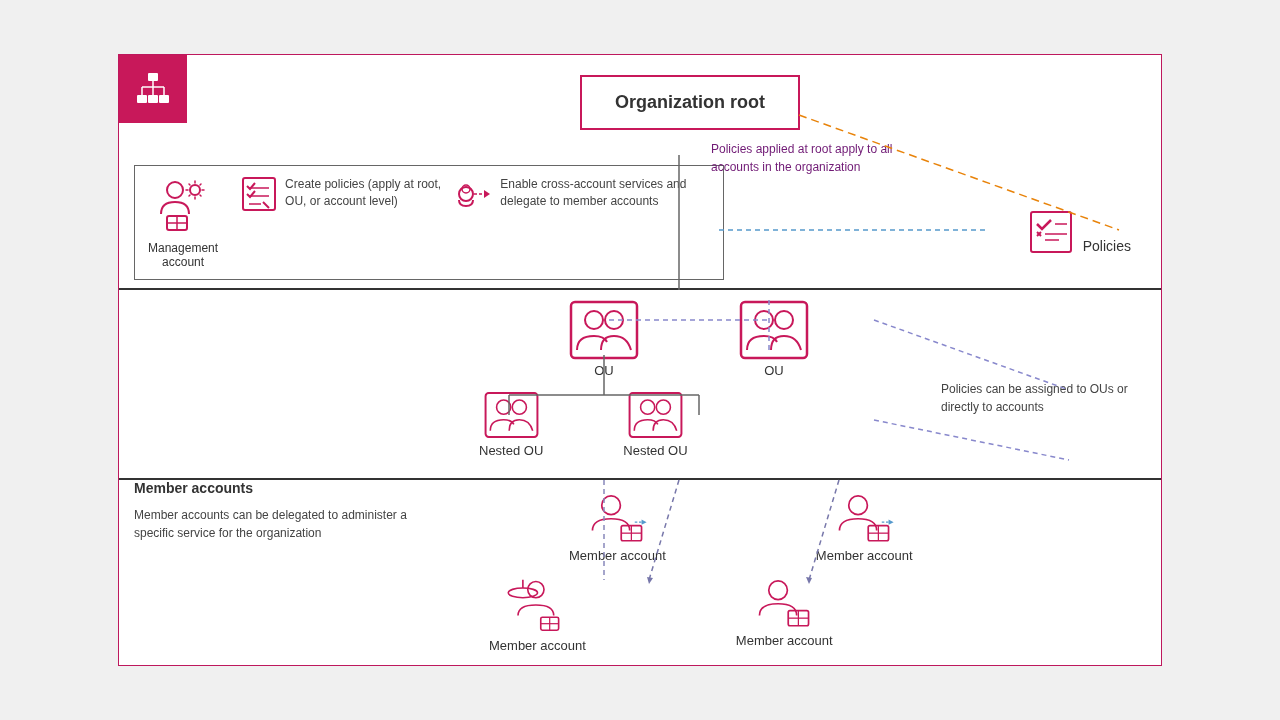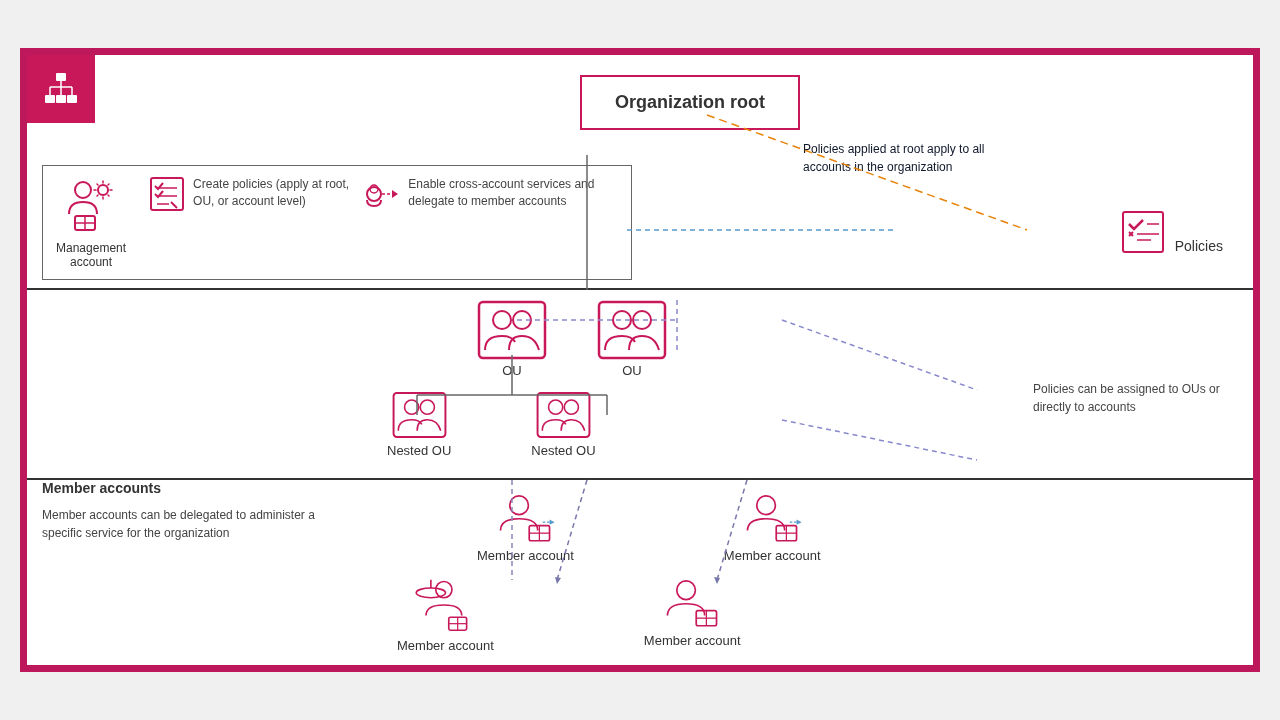--- a/index.html
+++ b/index.html
@@ -5,23 +5,23 @@
     * { box-sizing: border-box; margin: 0; padding: 0; }
     body {
       background: #f0f0f0;
       display: flex;
       justify-content: center;
       align-items: center;
       min-height: 100vh;
       font-family: Arial, sans-serif;
     }
     .main-container {
-      width: 1240px;
+      width: 1044px;
       background: white;
-      border: 7px solid #be185d;
+      border: 1px solid #be185d;
       position: relative;
     }
     
     .top-icon-box {
       position: absolute;
       top: 0; left: 0;
       width: 68px; height: 68px;
       background: #c8185a;
       display: flex;
       align-items: center;
@@ -150,21 +150,21 @@
       font-size: 12px;
       color: #444;
       width: 180px;
       line-height: 1.5;
     }
     .ou-icons-row {
       position: absolute;
       top: 10px;
       left: 450px;
       display: flex;
-      gap: 50px;
+      gap: 100px;
     }
     .ou-item {
       display: flex;
       flex-direction: column;
       align-items: center;
     }
     .ou-item-label {
       font-size: 13px;
       color: #333;
       text-align: center;
@@ -313,21 +313,21 @@
         <polyline points="8,14 13,19 22,10" stroke="#c8185a" stroke-width="2.5" fill="none"></polyline>
         <line x1="26" y1="14" x2="38" y2="14" stroke="#c8185a" stroke-width="1.5"></line>
         <line x1="8" y1="26" x2="12" y2="22" stroke="#c8185a" stroke-width="2"></line>
         <line x1="8" y1="22" x2="12" y2="26" stroke="#c8185a" stroke-width="2"></line>
         <line x1="16" y1="24" x2="38" y2="24" stroke="#c8185a" stroke-width="1.5"></line>
         <line x1="16" y1="30" x2="30" y2="30" stroke="#c8185a" stroke-width="1.5"></line>
       </svg>
       <div class="policies-label">Policies</div>
     </div>
 
-    <div class="root-note" style="position:absolute;top:85px;right:250px;font-size:12px;color:#0f172a;width:200px;line-height:1.5;">Policies applied at root apply to all accounts in the organization</div>
+    <div class="root-note" style="position:absolute;top:85px;right:250px;font-size:12px;color:#701a75;width:200px;line-height:1.5;">Policies applied at root apply to all accounts in the organization</div>
 
     <svg style="position:absolute;top:0;left:0;width:100%;height:100%;pointer-events:none;overflow:visible;">
 
       <line x1="560" y1="100" x2="560" y2="235" stroke="#666" stroke-width="1.5"></line>
 
       <line x1="680" y1="60" x2="1000" y2="175" stroke="#e8830a" stroke-width="1.5" stroke-dasharray="8 5"></line>
 
       <line x1="600" y1="175" x2="870" y2="175" stroke="#5599cc" stroke-width="1.5" stroke-dasharray="5 4"></line>
     </svg>
   </div>

